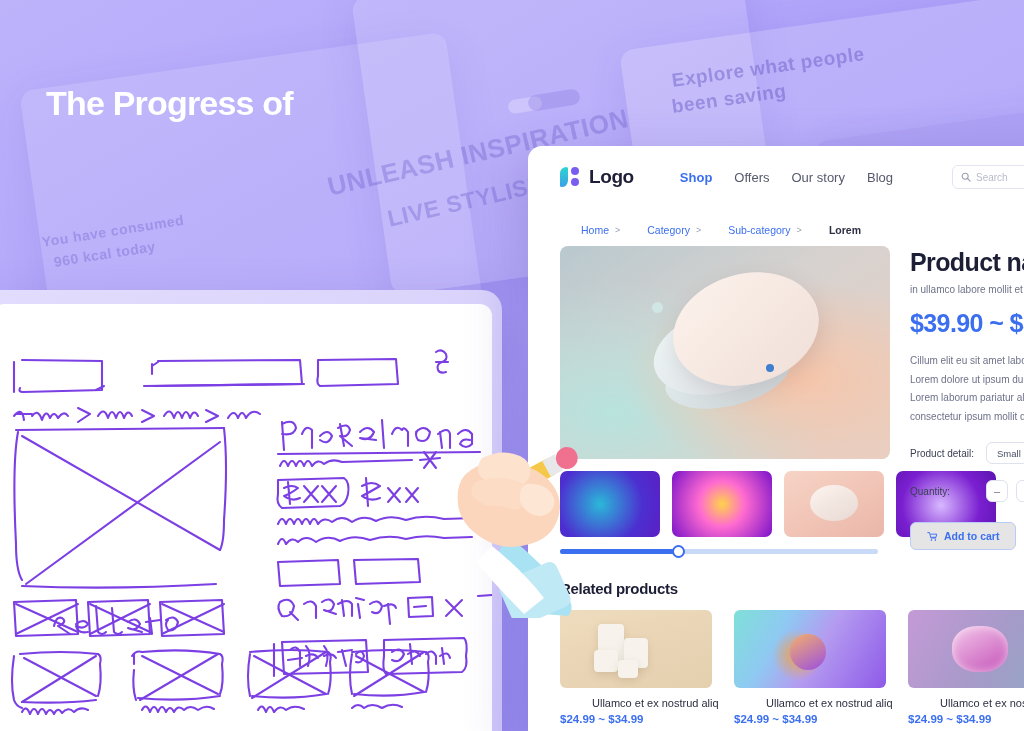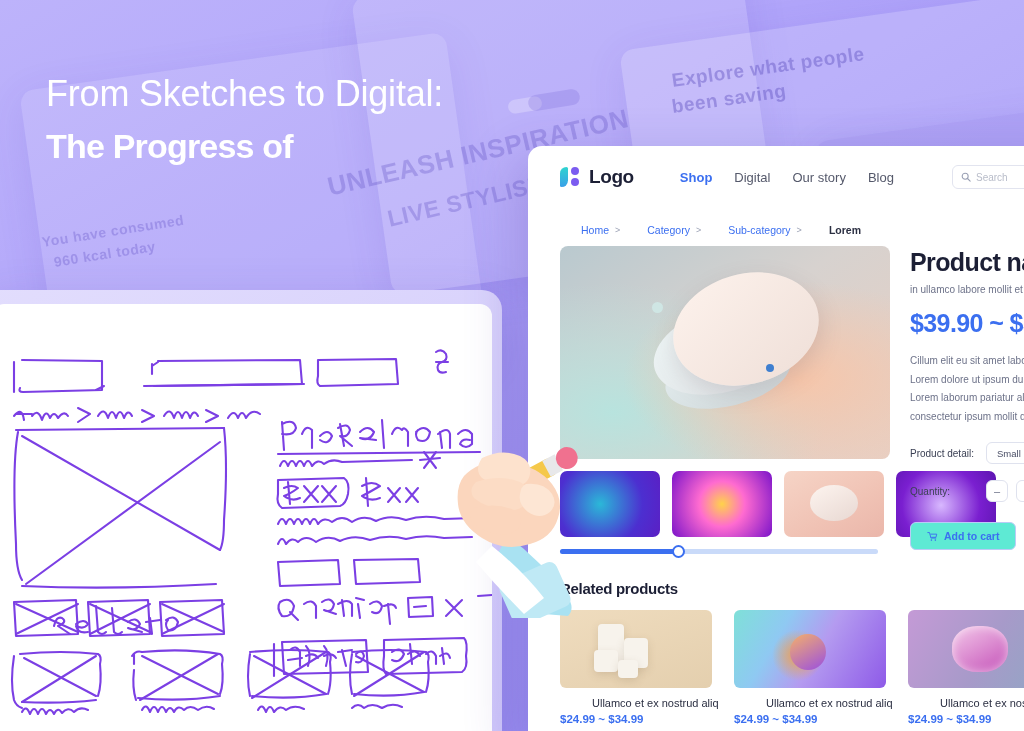--- a/index.html
+++ b/index.html
@@ -212,21 +212,21 @@
     width:34px; height:22px; border:1px solid #dfe2ee; border-radius:6px;
     display:flex; align-items:center; justify-content:center;
     font-size:10px; color:#2b2f42; margin-right:8px; background:#fff;
   }
   .btn-row { display:flex; gap:10px; margin-top:20px; }
   .btn {
     height:28px; padding:0 16px; border-radius:6px; font-size:10.5px;
     display:flex; align-items:center; justify-content:center; gap:6px;
     white-space:nowrap; cursor:pointer;
   }
-  .btn-outline { border:1px solid #b9cbf6; color:#3b6ff0; background:#5eead4; font-weight:600; }
+  .btn-outline { border:1px solid #b9cbf6; color:#3b6ff0; background:#e5e5e5; font-weight:600; }
 
   
   .related { padding:26px 0 0 32px; }
   .related-title { font-size:15px; font-weight:700; color:#1c1f35; letter-spacing:-0.3px; }
   .rel-grid { display:flex; gap:22px; margin-top:13px; }
   .rel-card { width:152px; flex:0 0 152px; }
   .rel-img { width:100%; height:78px; border-radius:6px; overflow:hidden; position:relative; }
   .ri1 { background:linear-gradient(160deg,#efdcbe,#e4cfae); }
   .ri1 .cyl {
     position:absolute; background:#f7f3ec; border-radius:4px;
@@ -265,21 +265,20 @@
 
   <div class="bg-text bt-unleash">UNLEASH INSPIRATION</div>
   <div class="bg-text bt-live">LIVE STYLISHLY</div>
   <div class="bg-text bt-explore">Explore what people</div>
   <div class="bg-text bt-explore2">been saving</div>
   <div class="bg-text bt-kcal1">You have consumed</div>
   <div class="bg-text bt-kcal2">960 kcal today</div>
 </div>
 
 <div class="headline">
-  <div class="kicker">From Sketches to Digital:</div>
   <div class="title">
     <div>The Progress of</div>
   </div>
 </div>
 
 <div class="sketch-frame">
   <div class="sketch-paper">
     <svg class="sketch-svg" width="500" height="456" viewBox="0 0 500 456">
       <g fill="none" stroke="#7b3fe4" stroke-width="2.1" stroke-linecap="round" stroke-linejoin="round">
 
@@ -418,21 +417,21 @@
       <div class="logo-mark">
         <div class="logo-leaf"></div>
         <div class="logo-dot d1"></div>
         <div class="logo-dot d2"></div>
       </div>
       <span class="logo-text">Logo</span>
     </div>
 
     <div class="nav-links">
       <span class="nav-link active">Shop</span>
-      <span class="nav-link">Digital</span>
+      <span class="nav-link">Offers</span>
       <span class="nav-link">Our story</span>
       <span class="nav-link">Blog</span>
     </div>
 
     <div class="nav-search">
       <svg width="10" height="10" viewBox="0 0 12 12">
         <circle cx="5" cy="5" r="3.6" fill="none" stroke="#9aa0b4" stroke-width="1.3"></circle>
         <line x1="7.8" y1="7.8" x2="11" y2="11" stroke="#9aa0b4" stroke-width="1.3" stroke-linecap="round"></line>
       </svg>
       <span class="ph">Search</span>

